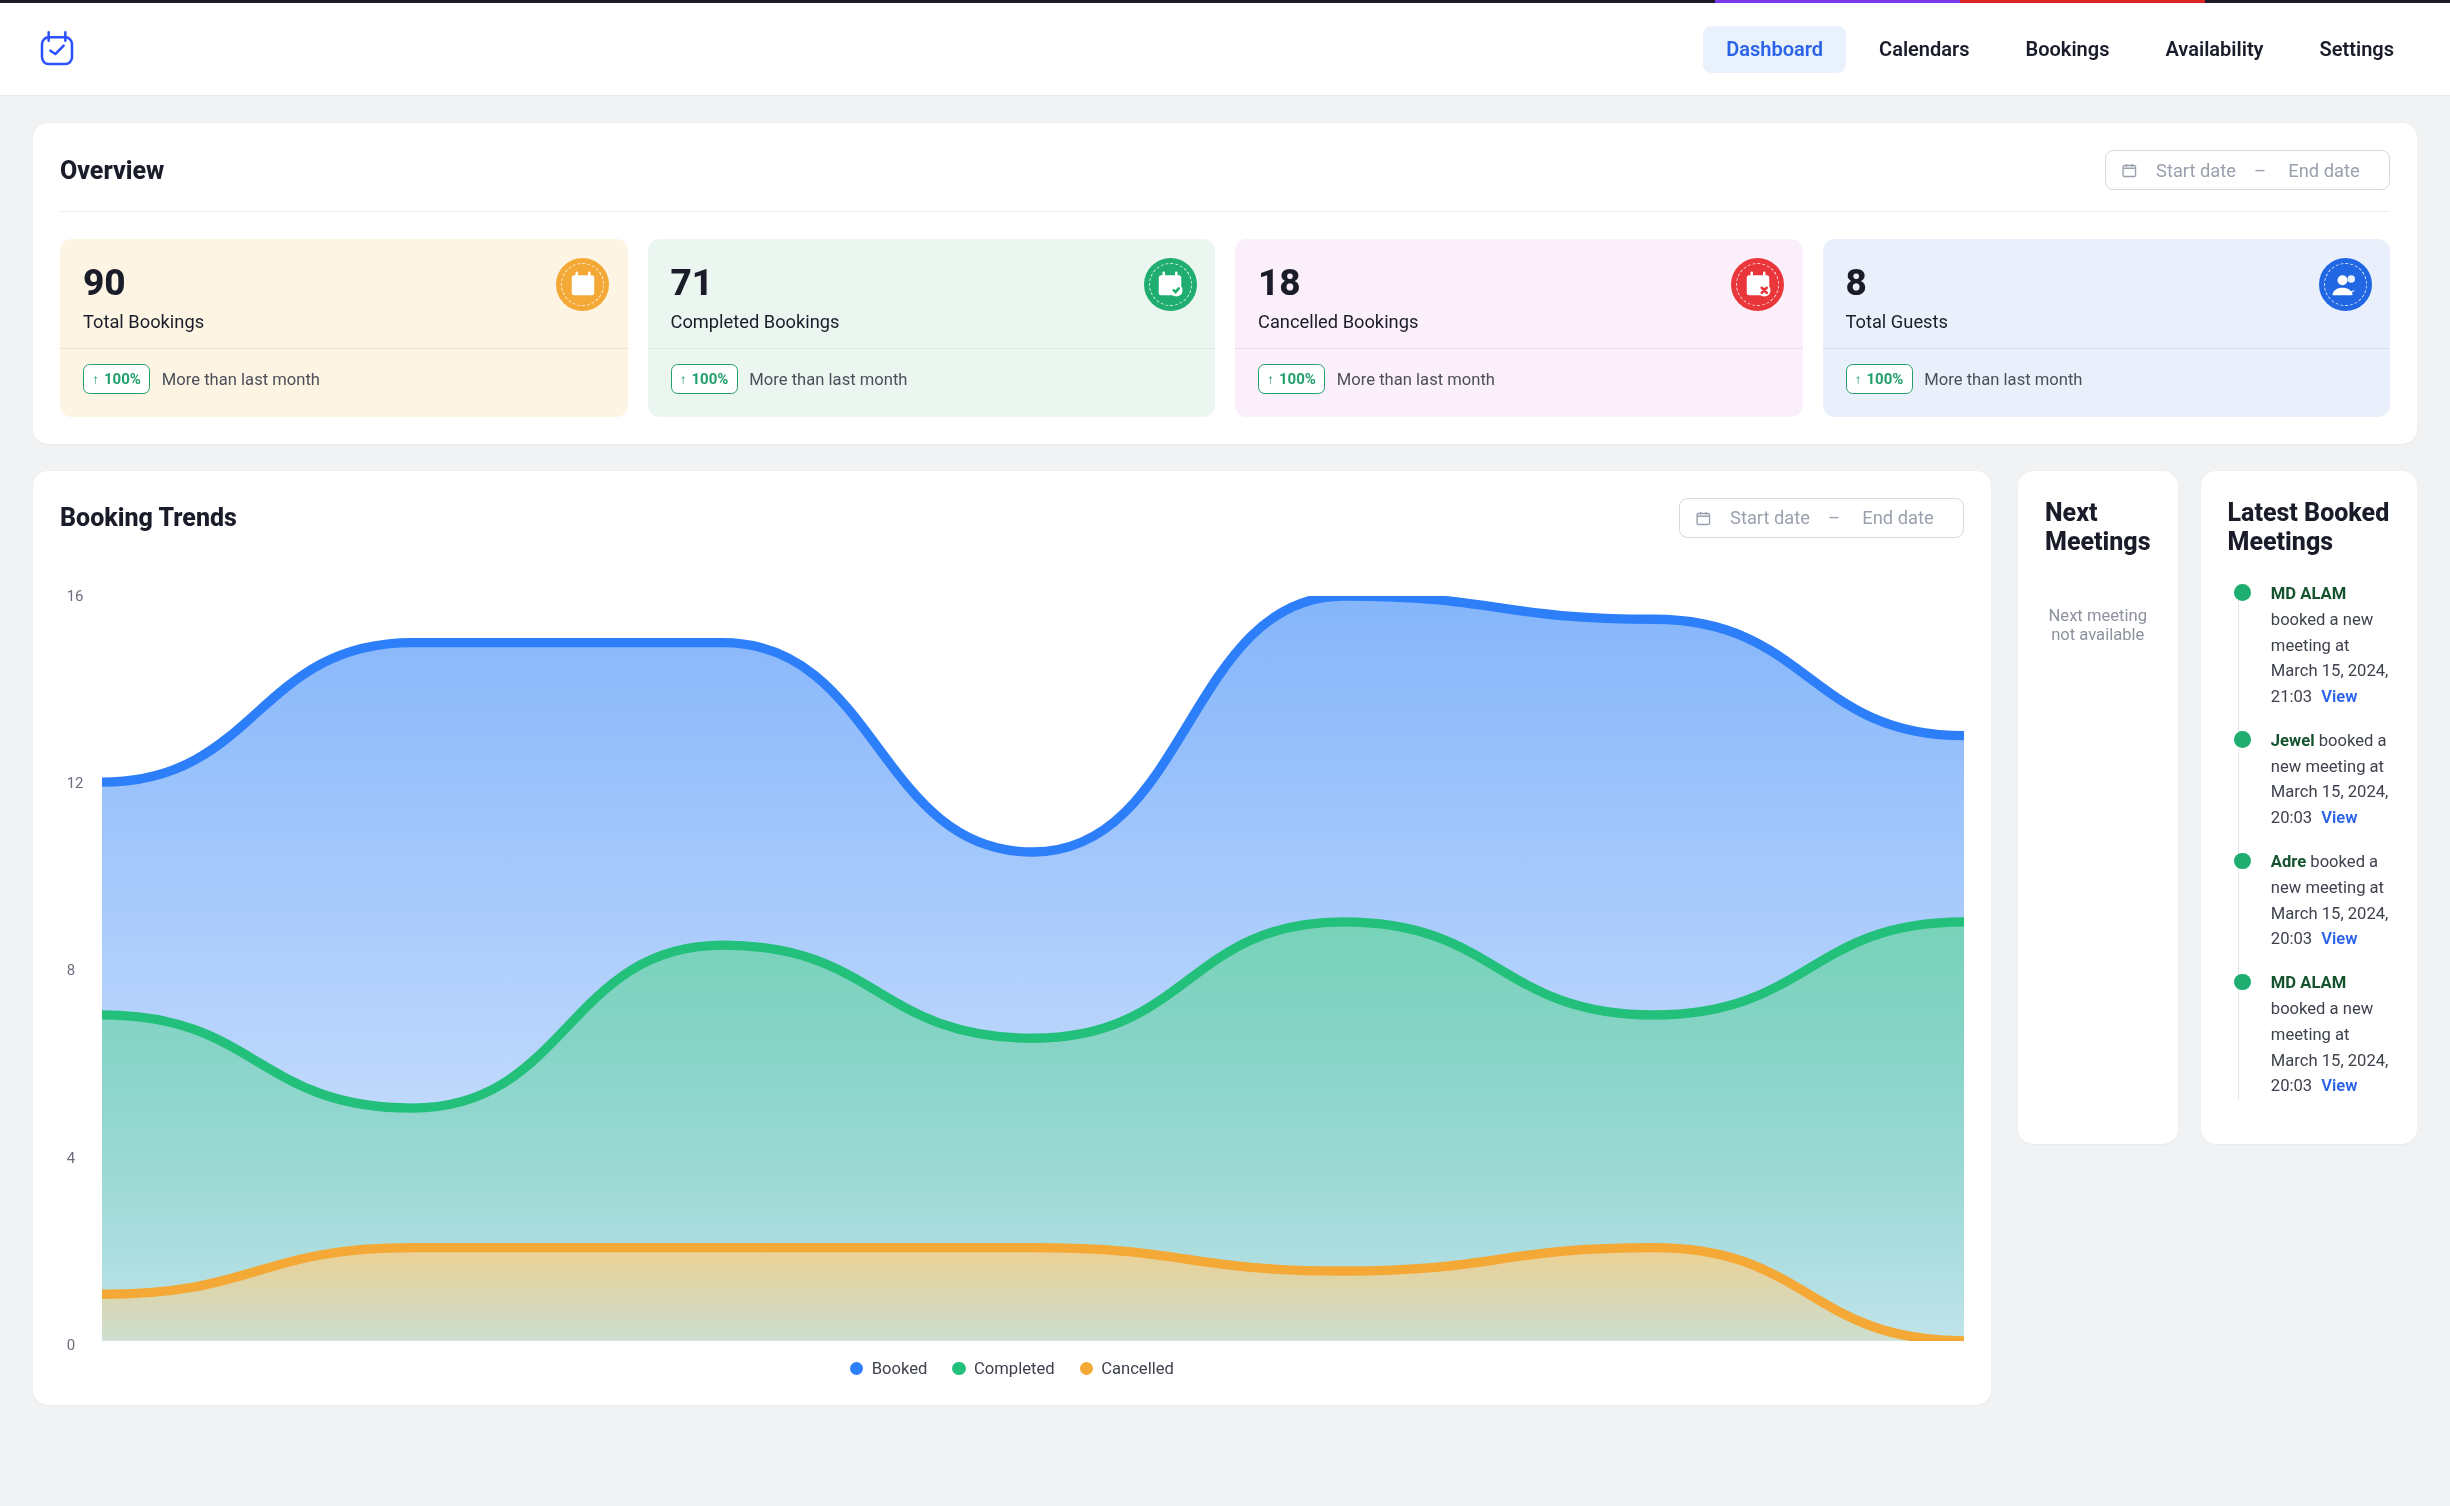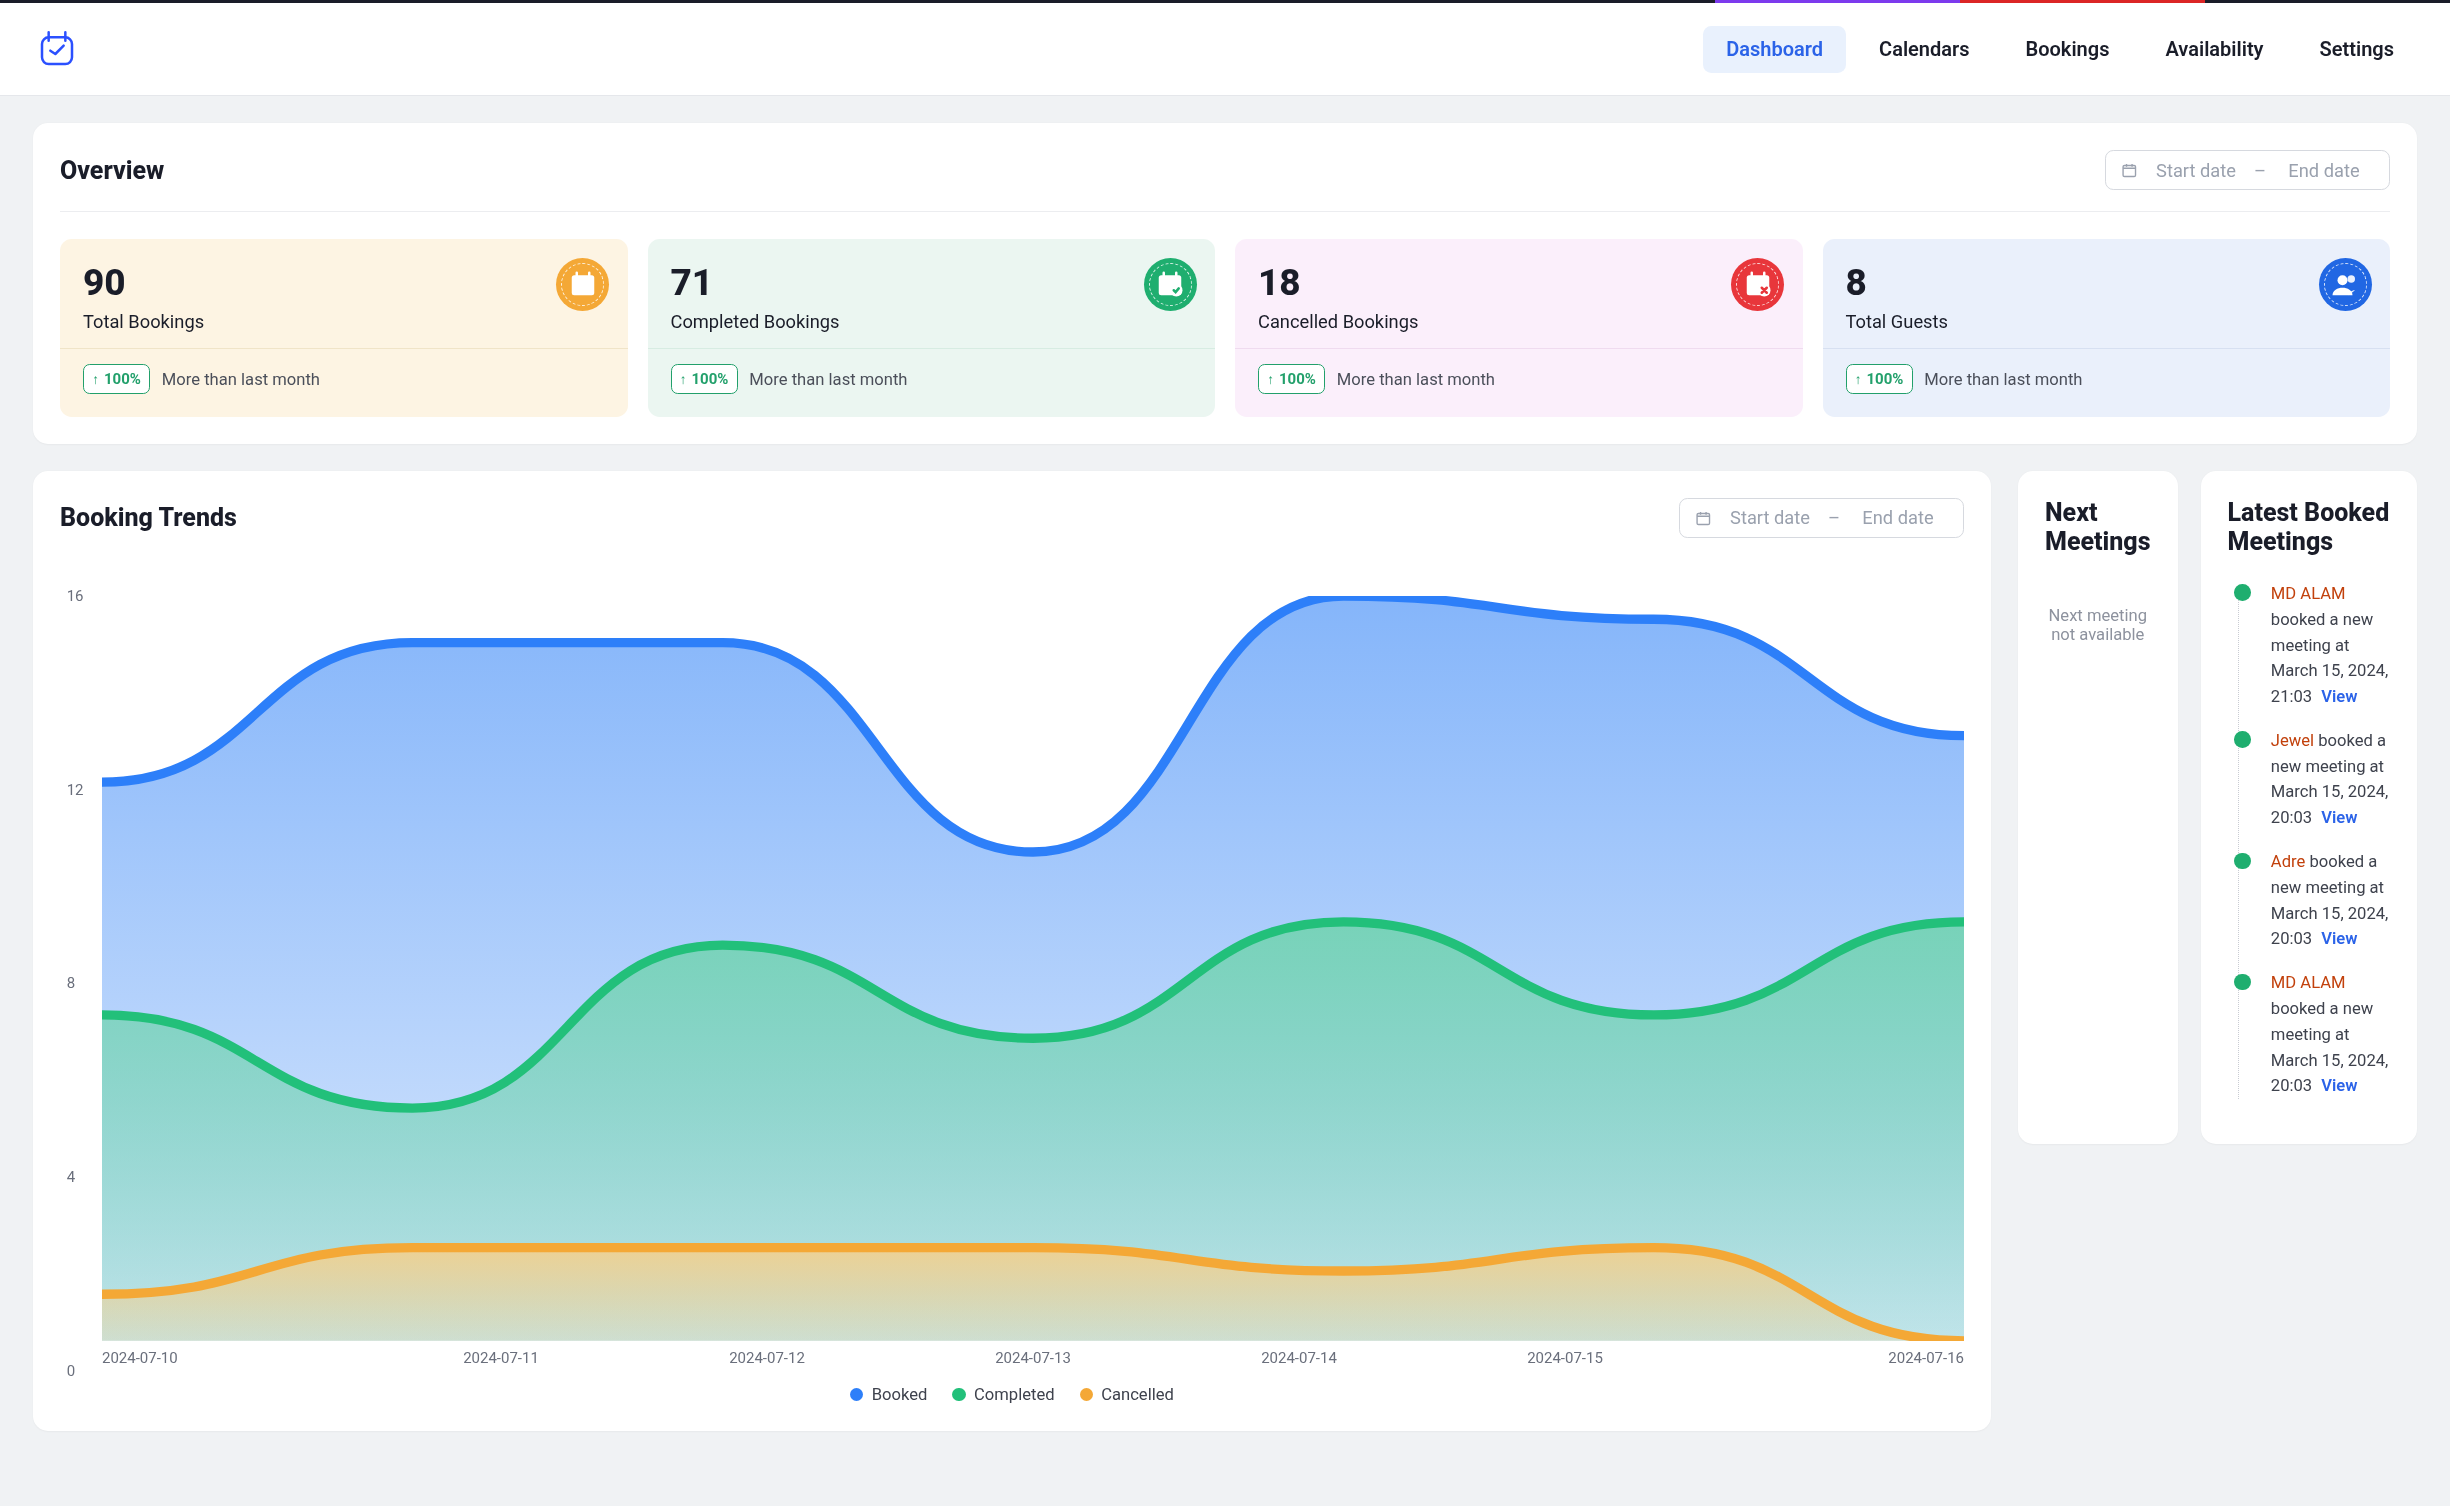--- a/index.html
+++ b/index.html
@@ -232,21 +232,21 @@
     line-height:1.55;
     color:#3e424d;
   }
   .tl-item .bullet {
     position:absolute;
     left:3.3px; top:3.3px;
     width:16.6px; height:16.6px;
     border-radius:50%;
     background:#1fae6f;
   }
-  .tl-item b { color:#c2410c; font-weight:400; }
+  .tl-item b { color:#14532d; font-weight:700; }
   .tl-item .view {
     color:#2b63e8; font-weight:600; cursor:pointer; margin-left:5px;
   }
 
 </style>
 </head>
 <body>
 
 <div class="topstrip">
   <div class="seg"></div>
@@ -426,29 +426,20 @@
                 <stop offset="100%" stop-color="#f9cf87" stop-opacity="0.25"></stop>
               </linearGradient>
             </defs>
             <path d="M 0 100 C 83.33333333333333 100, 83.33333333333333 25, 166.66666666666666 25 C 250 25, 250 25, 333.3333333333333 25 C 416.66666666666663 25, 416.66666666666663 137.5, 500 137.5 C 583.3333333333333 137.5, 583.3333333333333 0, 666.6666666666666 0 C 750 0, 750 12.5, 833.3333333333334 12.5 C 916.6666666666667 12.5, 916.6666666666667 75, 1000 75 L 1000 400 L 0 400 Z" fill="url(#gBlue)" stroke="none"></path>
             <path d="M 0 100 C 83.33333333333333 100, 83.33333333333333 25, 166.66666666666666 25 C 250 25, 250 25, 333.3333333333333 25 C 416.66666666666663 25, 416.66666666666663 137.5, 500 137.5 C 583.3333333333333 137.5, 583.3333333333333 0, 666.6666666666666 0 C 750 0, 750 12.5, 833.3333333333334 12.5 C 916.6666666666667 12.5, 916.6666666666667 75, 1000 75" fill="none" stroke="#2d7ff9" stroke-width="5" stroke-linecap="round"></path>
             <path d="M 0 225 C 83.33333333333333 225, 83.33333333333333 275, 166.66666666666666 275 C 250 275, 250 187.5, 333.3333333333333 187.5 C 416.66666666666663 187.5, 416.66666666666663 237.5, 500 237.5 C 583.3333333333333 237.5, 583.3333333333333 175, 666.6666666666666 175 C 750 175, 750 225, 833.3333333333334 225 C 916.6666666666667 225, 916.6666666666667 175, 1000 175 L 1000 400 L 0 400 Z" fill="url(#gGreen)" stroke="none"></path>
             <path d="M 0 225 C 83.33333333333333 225, 83.33333333333333 275, 166.66666666666666 275 C 250 275, 250 187.5, 333.3333333333333 187.5 C 416.66666666666663 187.5, 416.66666666666663 237.5, 500 237.5 C 583.3333333333333 237.5, 583.3333333333333 175, 666.6666666666666 175 C 750 175, 750 225, 833.3333333333334 225 C 916.6666666666667 225, 916.6666666666667 175, 1000 175" fill="none" stroke="#22c07a" stroke-width="5" stroke-linecap="round"></path>
             <path d="M 0 375 C 83.33333333333333 375, 83.33333333333333 350, 166.66666666666666 350 C 250 350, 250 350, 333.3333333333333 350 C 416.66666666666663 350, 416.66666666666663 350, 500 350 C 583.3333333333333 350, 583.3333333333333 362.5, 666.6666666666666 362.5 C 750 362.5, 750 350, 833.3333333333334 350 C 916.6666666666667 350, 916.6666666666667 400, 1000 400 L 1000 400 L 0 400 Z" fill="url(#gOrange)" stroke="none"></path>
             <path d="M 0 375 C 83.33333333333333 375, 83.33333333333333 350, 166.66666666666666 350 C 250 350, 250 350, 333.3333333333333 350 C 416.66666666666663 350, 416.66666666666663 350, 500 350 C 583.3333333333333 350, 583.3333333333333 362.5, 666.6666666666666 362.5 C 750 362.5, 750 350, 833.3333333333334 350 C 916.6666666666667 350, 916.6666666666667 400, 1000 400" fill="none" stroke="#f4a836" stroke-width="5" stroke-linecap="round"></path>
           </svg>
-        <div class="xlabels" id="xlabels">
-            <span>2024-07-10</span>
-            <span>2024-07-11</span>
-            <span>2024-07-12</span>
-            <span>2024-07-13</span>
-            <span>2024-07-14</span>
-            <span>2024-07-15</span>
-            <span>2024-07-16</span>
-          </div>
         <div class="legend">
           <div class="item">
               <span class="dot" style="background:#2d7ff9"></span>
               <span>Booked</span>
             </div>
           <div class="item">
               <span class="dot" style="background:#22c07a"></span>
               <span>Completed</span>
             </div>
           <div class="item">

